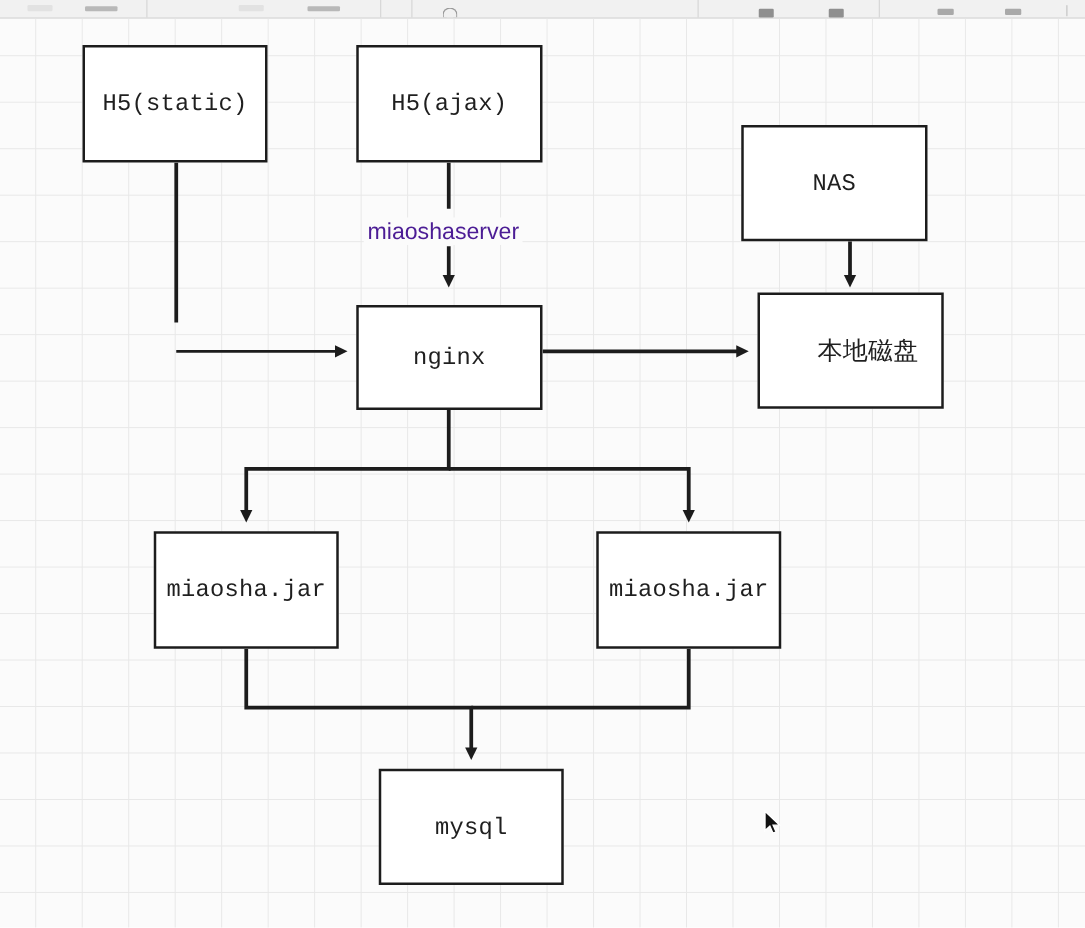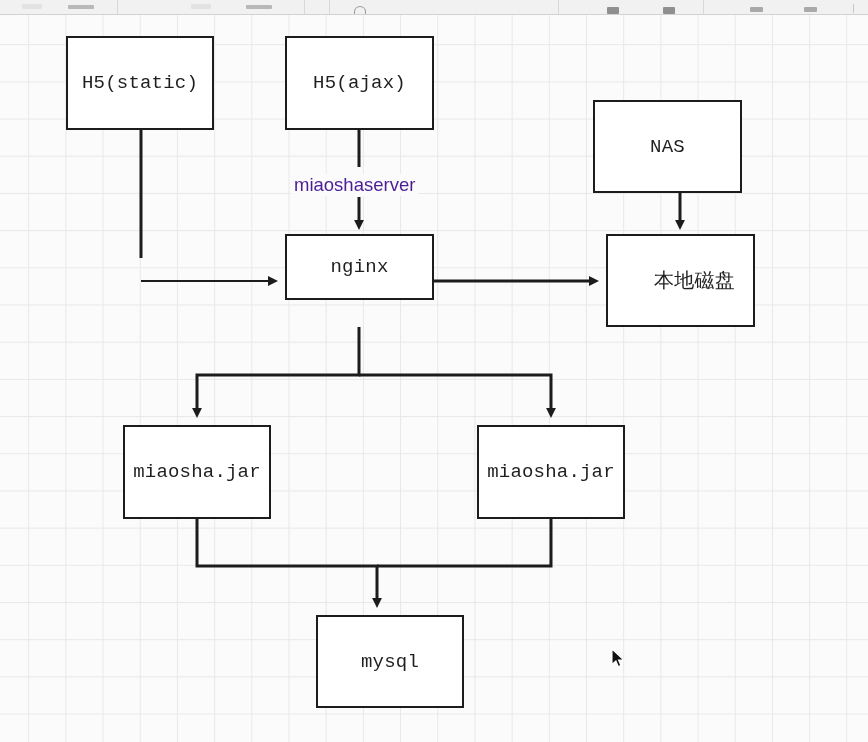--- a/index.html
+++ b/index.html
@@ -192,37 +192,37 @@
   </div>
 
   <div class="node" style="left:285px;top:21px;width:149px;height:94px;">
     <span>H5(ajax)</span>
   </div>
 
   <div class="node" style="left:593px;top:85px;width:149px;height:93px;">
     <span>NAS</span>
   </div>
 
-  <div class="node" style="left:285px;top:219px;width:149px;height:66px;">
+  <div class="node" style="left:285px;top:229px;width:149px;height:84px;">
     <span>nginx</span>
   </div>
 
   <div class="node cjk" style="left:606px;top:219px;width:149px;height:93px;">
     <span>本地磁盘</span>
   </div>
 
   <div class="node" style="left:123px;top:410px;width:148px;height:94px;">
     <span>miaosha.jar</span>
   </div>
 
   <div class="node" style="left:477px;top:410px;width:148px;height:94px;">
     <span>miaosha.jar</span>
   </div>
 
-  <div class="node" style="left:316px;top:600px;width:148px;height:93px;">
+  <div class="node" style="left:303px;top:600px;width:148px;height:93px;">
     <span>mysql</span>
   </div>
 
 
   <div class="edge-label" style="left:291px;top:159px;">miaoshaserver</div>
 
   <svg id="cursor" viewBox="0 0 14 20" style="left:611px;top:633px;">
     <path d="M1,1 L1,16.5 L4.9,12.9 L7.4,18.6 L9.9,17.5 L7.5,12.1 L12.6,11.9 Z" fill="#111111" stroke="#ffffff" stroke-width="1.1"></path>
   </svg>
 

